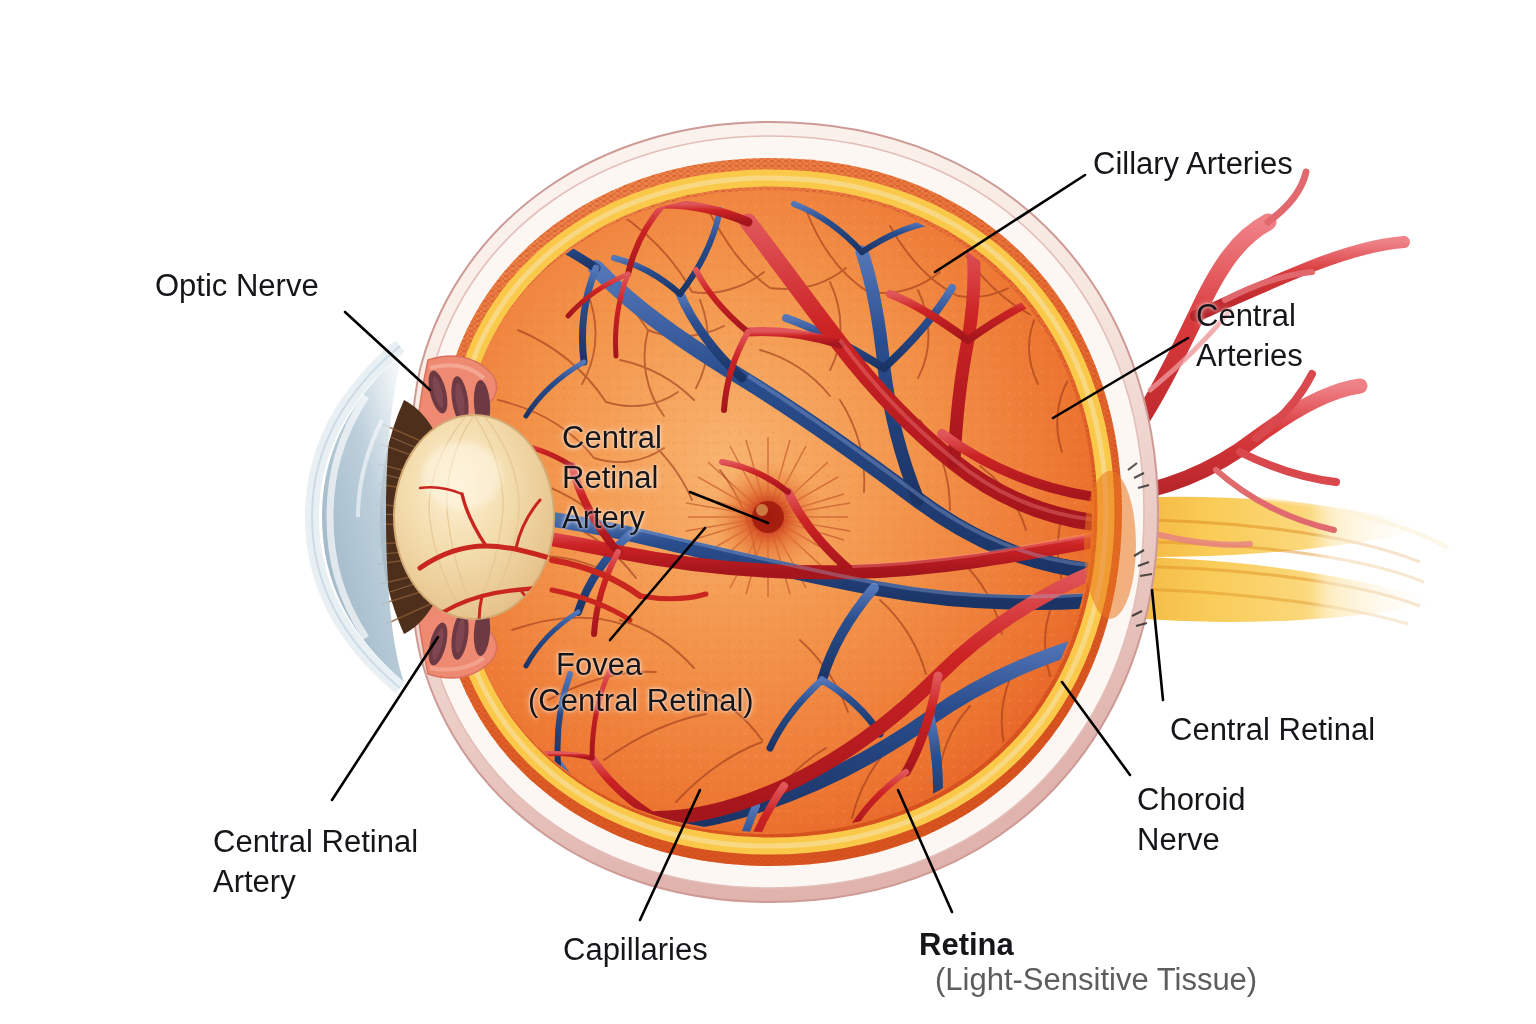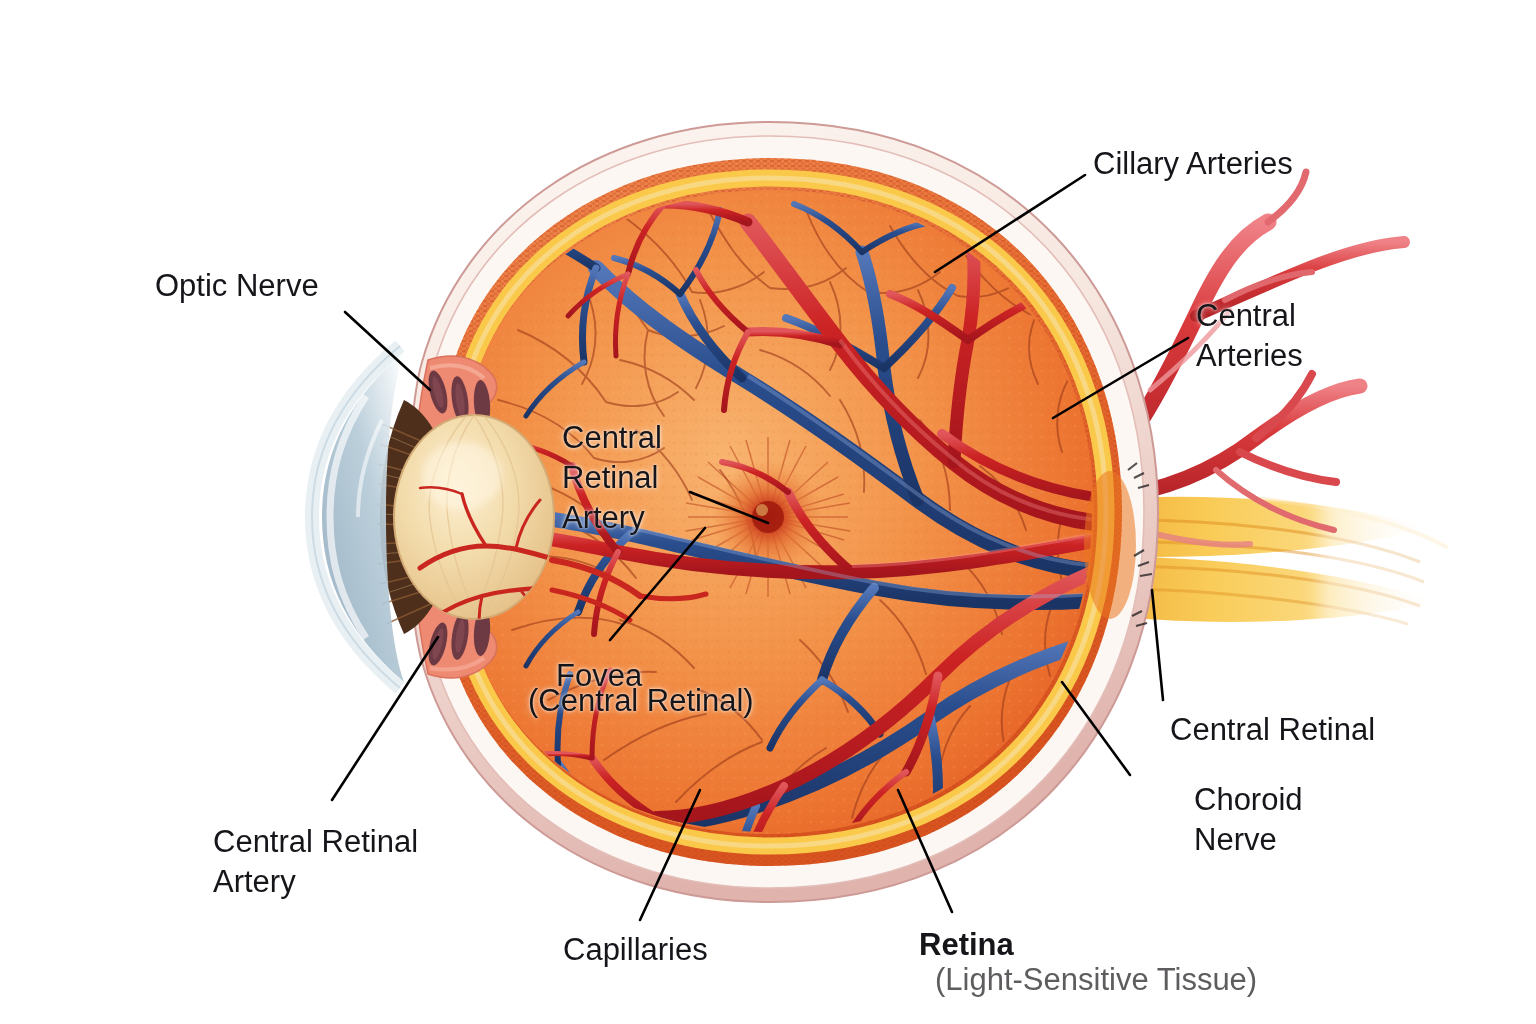--- a/index.html
+++ b/index.html
@@ -463,25 +463,25 @@
         <line x1="1163" y1="700" x2="1152" y2="590"></line>
         <line x1="1130" y1="775" x2="1062" y2="682"></line>
         <line x1="952" y1="912" x2="898" y2="790"></line>
       </g>
   </svg>
 
 
   <div id="labels">
       <div class="lbl" style="left: 155px; top: 266px;"><div>Optic Nerve</div></div>
       <div class="lbl" style="left: 562px; top: 418px;"><div>Central</div><div>Retinal</div><div>Artery</div></div>
-      <div class="lbl" style="left: 556px; top: 645px; margin-top: 11px;"><div>Fovea</div></div>
+      <div class="lbl" style="left: 556px; top: 645px;"><div>Fovea</div></div>
       <div class="lbl" style="left: 528px; top: 681px;"><div>(Central Retinal)</div></div>
       <div class="lbl" style="left: 213px; top: 822px;"><div>Central Retinal</div><div>Artery</div></div>
       <div class="lbl" style="left: 563px; top: 930px;"><div>Capillaries</div></div>
       <div class="lbl" style="left: 1093px; top: 144px;"><div>Cillary Arteries</div></div>
       <div class="lbl" style="left: 1196px; top: 296px;"><div>Central</div><div>Arteries</div></div>
       <div class="lbl" style="left: 1170px; top: 710px;"><div>Central Retinal</div></div>
-      <div class="lbl" style="left: 1194px; top: 780px;"><div>Choroid</div><div>Nerve</div></div>
+      <div class="lbl" style="left: 1137px; top: 780px;"><div>Choroid</div><div>Nerve</div></div>
       <div class="lbl bold" style="left: 919px; top: 925px;"><div>Retina</div></div>
       <div class="lbl dim" style="left: 935px; top: 960px;"><div>(Light-Sensitive Tissue)</div></div>
     </div>
 
 </div>
 
 </body></html>

